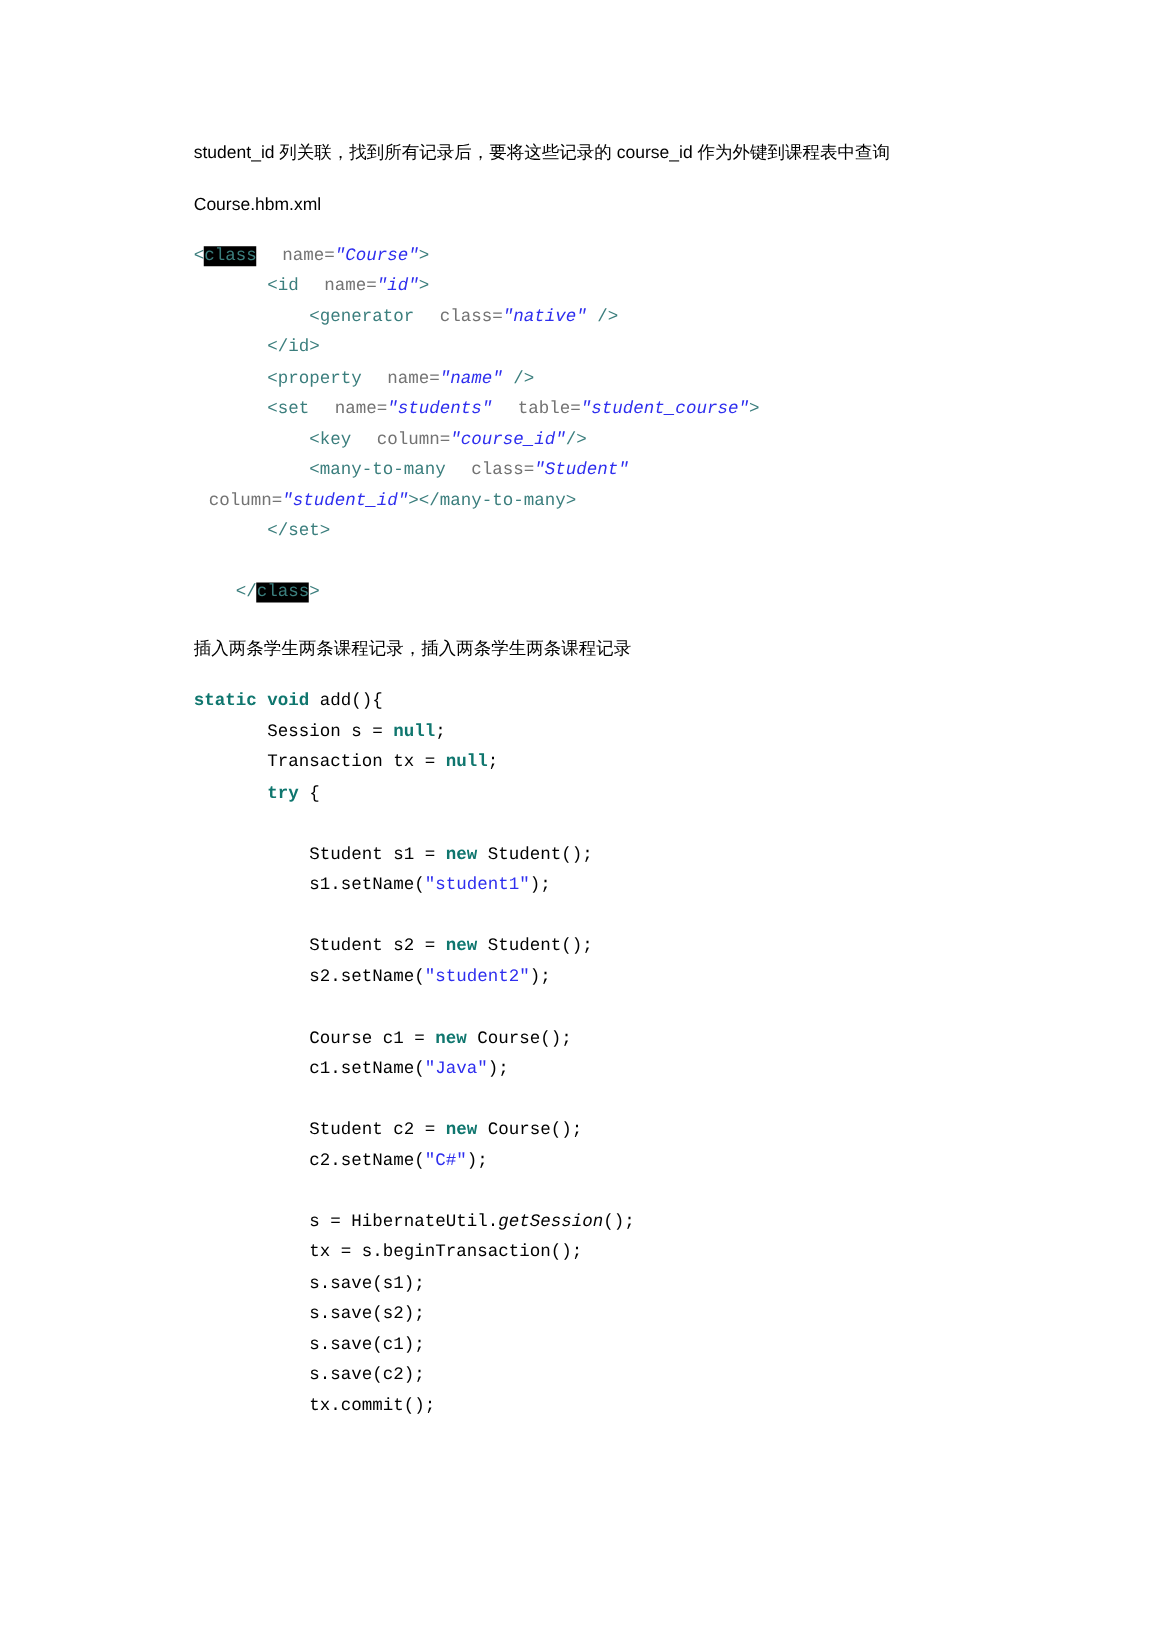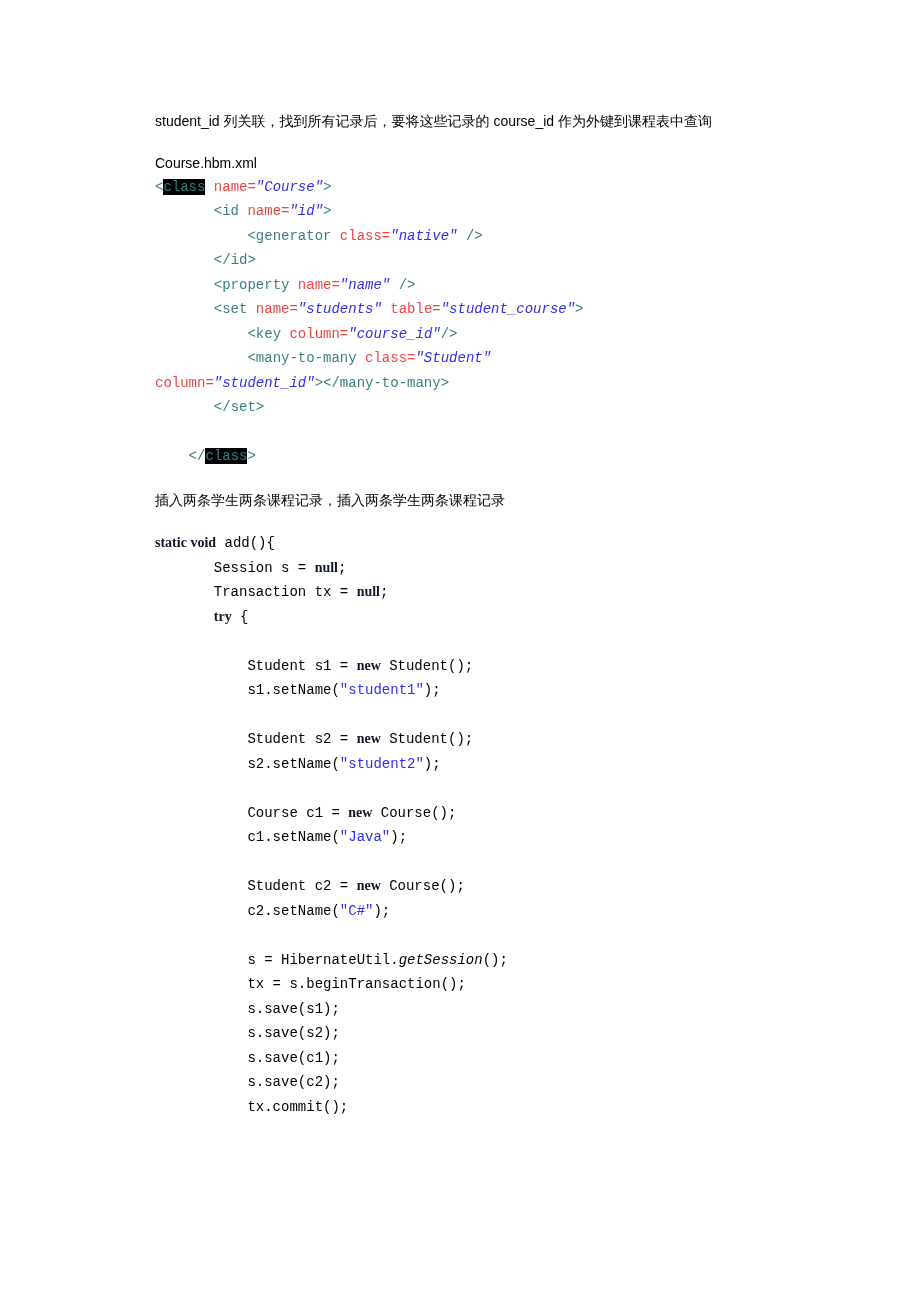--- a/index.html
+++ b/index.html
@@ -10,33 +10,34 @@
     color: #000;
     background: #fff;
     width: 920px;
     box-sizing: border-box;
     line-height: 1.6;
   }
   .para {
     margin-bottom: 20px;
   }
   .filename {
+    margin-bottom: 18px;
   }
   pre {
     font-family: "Courier New", monospace;
     font-size: 14px;
     line-height: 1.75;
     margin: 0 0 20px 0;
     white-space: pre;
   }
   .tag { color: #3b7e7d; }
-  .attr { color: #ef4444; }
+  .attr { color: #737373; padding-left: 12px; }
   .val { color: #2e2eee; font-style: italic; }
   .kw-bg { background-color: #000000; }
-  .kw { color: #0f172a; font-weight: bold; font-family: Liberation Serif, serif; }
+  .kw { color: #0f766e; font-weight: bold; }
   .str { color: #2e2eee; }
   .m { font-style: italic; }
 </style>
 </head>
 <body>
 
 <div class="para">
   <span>student_id 列关联，找到所有记录后，要将这些记录的 course_id 作为外键到课程表中查询</span><br>
 </div>
 

